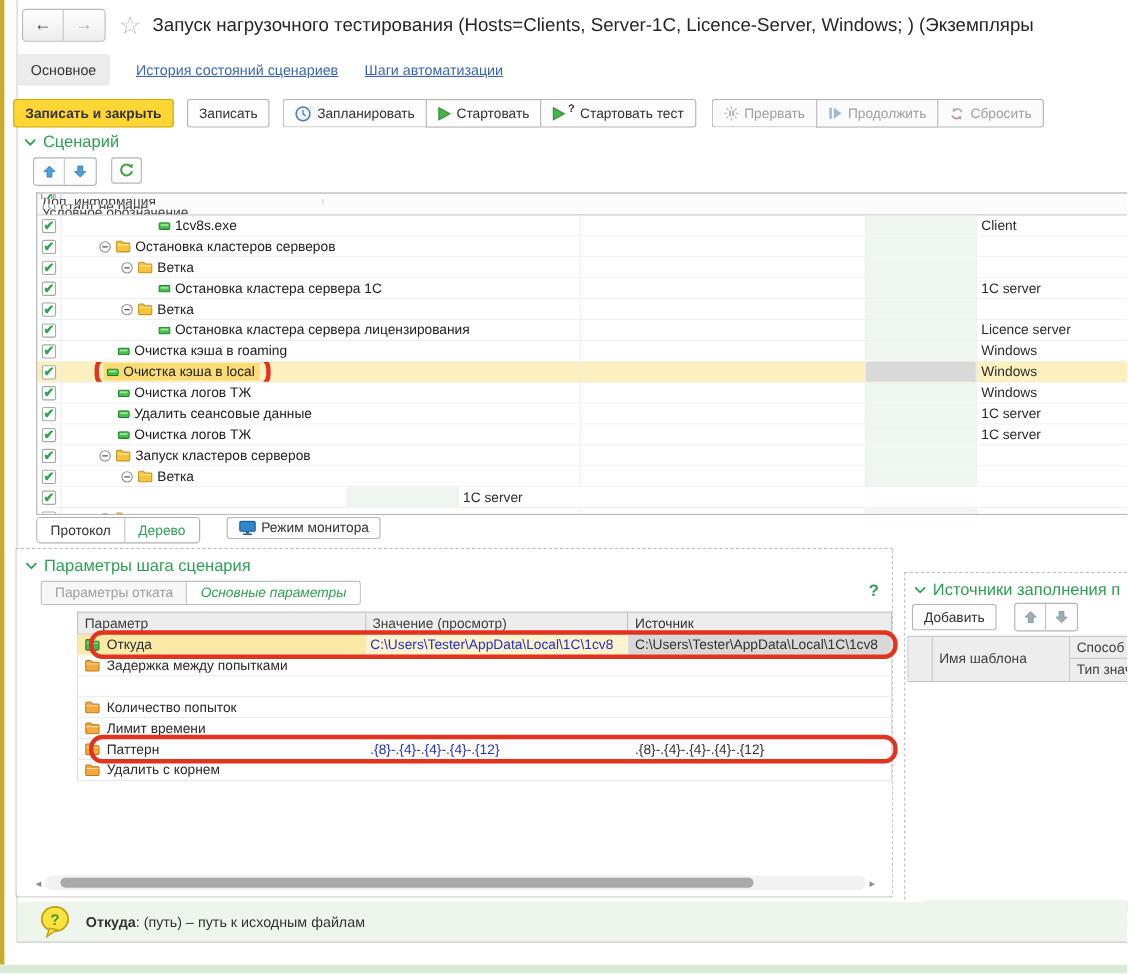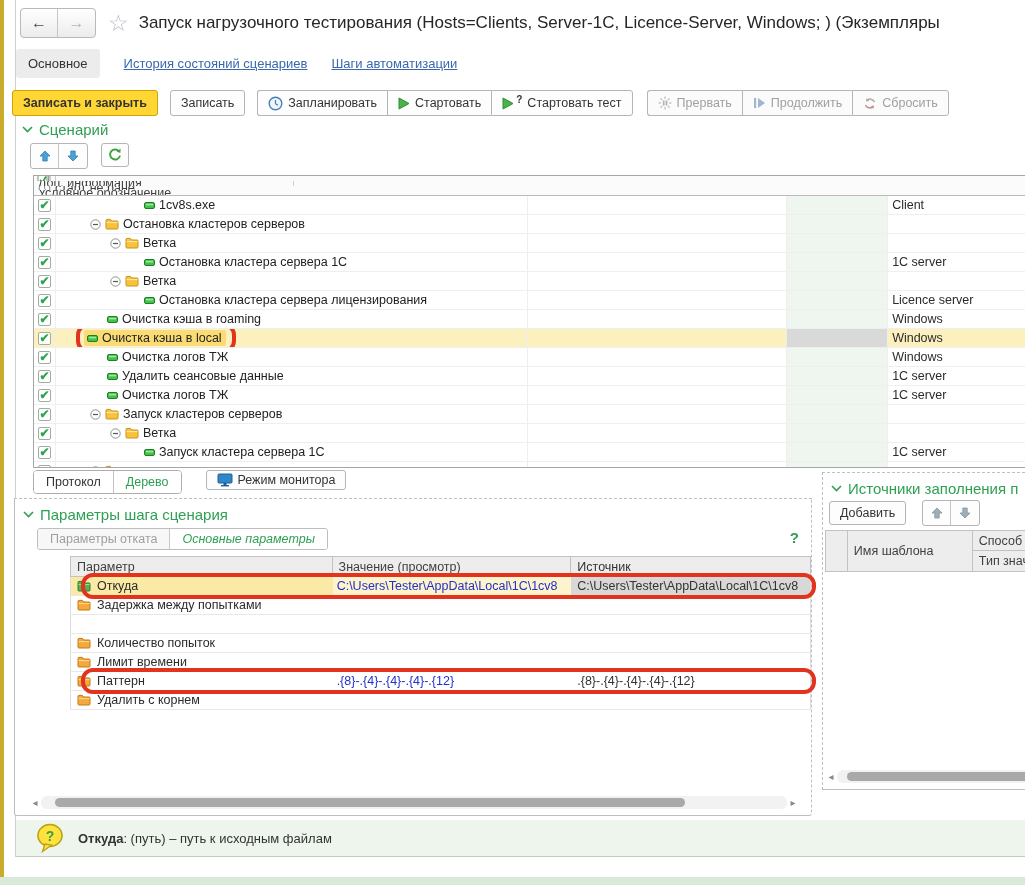--- a/index.html
+++ b/index.html
@@ -67,21 +67,21 @@
   .lbl { color:#222; }
 
   .tree-footer { position:absolute; left:33px; top:470px; display:flex; gap:24px; }
   .seg-group { display:flex; border:1px solid #adadad; border-radius:4px; overflow:hidden; background:#fff; height:24px; }
   .seg { display:flex; align-items:center; padding:0 12px; font-size:12.5px; cursor:pointer; color:#333; background:#fff; border:none; font-family:inherit; }
   .seg + .seg { border-left:1px solid #c2c2c2; }
   .seg.active { color:var(--green,#2fa053); }
 
   
   .panel-left { position:absolute; left:14px; top:498px; width:798px; height:318px; border:1px solid #bfbfbf; border-top-style:dashed; border-right-style:dashed; border-radius:0 0 3px 3px; background:#fff; }
-  .panel-right { position:absolute; left:822px; top:472px; width:203px; height:318px; border:1px solid #bfbfbf; border-top-style:dashed; border-left-style:dashed; border-right:none; background:#fff; overflow:hidden; }
+  .panel-right { position:absolute; left:822px; top:520px; width:203px; height:318px; border:1px solid #bfbfbf; border-top-style:dashed; border-left-style:dashed; border-right:none; background:#fff; overflow:hidden; }
   #params-title { left:8px; top:7px; position:absolute; }
   .param-tabs { position:absolute; left:22px; top:29px; display:flex; border:1px solid #bdbdbd; border-radius:3px; overflow:hidden; height:22px; background:#fff; }
   .ptab { display:flex; align-items:center; padding:0 12px; font-size:12.5px; border:none; background:#f7f7f7; color:#a0a0a0; font-family:inherit; cursor:pointer; }
   .ptab.active { background:#fff; color:var(--green,#2fa053); border-left:1px solid #c9c9c9;font-style:italic; }
   .help-q { position:absolute; right:12px; top:30px; color:var(--green,#2fa053); font-size:15px; font-weight:bold; cursor:pointer; }
 
   .param-table { position:absolute; left:22px; top:57px; width:774px; font-size:12.5px;padding-left:33px; }
   .p-hrow { display:flex; height:21px; background:#ededed; border:1px solid #c2c2c2; color:#3f3f3f; }
   .p-hrow .hc { display:flex; align-items:center; padding:0 6px; border-right:1px solid #c2c2c2; }
   .p-hrow .hc:last-child { border-right:none; }
@@ -436,21 +436,21 @@
         </div>
         <div class="cell cw-dop"></div>
         <div class="cell cw-start"></div>
         <div class="cell cw-usl">Windows</div>
       </div>
       <div class="t-row sel">
         <div class="cell cw-check">
           <span class="checkbox">✔</span>
         </div>
         <div class="cell cw-name">
-          <span class="name-wrap annot" style="margin-left: 28px; text-align: right;">
+          <span class="name-wrap annot" style="margin-left: 38px; text-align: right;">
             <span>
               <svg width="11" height="7" viewBox="0 0 11 7">
                 <rect x="0.5" y="0.5" width="10" height="6" rx="1.5" fill="#45c04a" stroke="#1f7f24"></rect>
                 <rect x="2" y="1.8" width="7" height="1.6" fill="#9fe6a0"></rect>
               </svg>
             </span>
             <span class="lbl">Очистка кэша в local</span>
           </span>
         </div>
         <div class="cell cw-dop"></div>
@@ -560,31 +560,20 @@
             <span class="lbl">Ветка</span>
           </span>
         </div>
         <div class="cell cw-dop"></div>
         <div class="cell cw-start"></div>
         <div class="cell cw-usl"></div>
       </div>
       <div class="t-row">
         <div class="cell cw-check">
           <span class="checkbox">✔</span>
-        </div>
-        <div class="cell cw-name">
-          <span class="name-wrap" style="margin-left: 85px;">
-            <span>
-              <svg width="11" height="7" viewBox="0 0 11 7">
-                <rect x="0.5" y="0.5" width="10" height="6" rx="1.5" fill="#45c04a" stroke="#1f7f24"></rect>
-                <rect x="2" y="1.8" width="7" height="1.6" fill="#9fe6a0"></rect>
-              </svg>
-            </span>
-            <span class="lbl">Запуск кластера сервера 1С</span>
-          </span>
         </div>
         <div class="cell cw-dop"></div>
         <div class="cell cw-start"></div>
         <div class="cell cw-usl">1C server</div>
       </div>
       <div class="t-row">
         <div class="cell cw-check">
           <span class="checkbox">✔</span>
         </div>
         <div class="cell cw-name">

